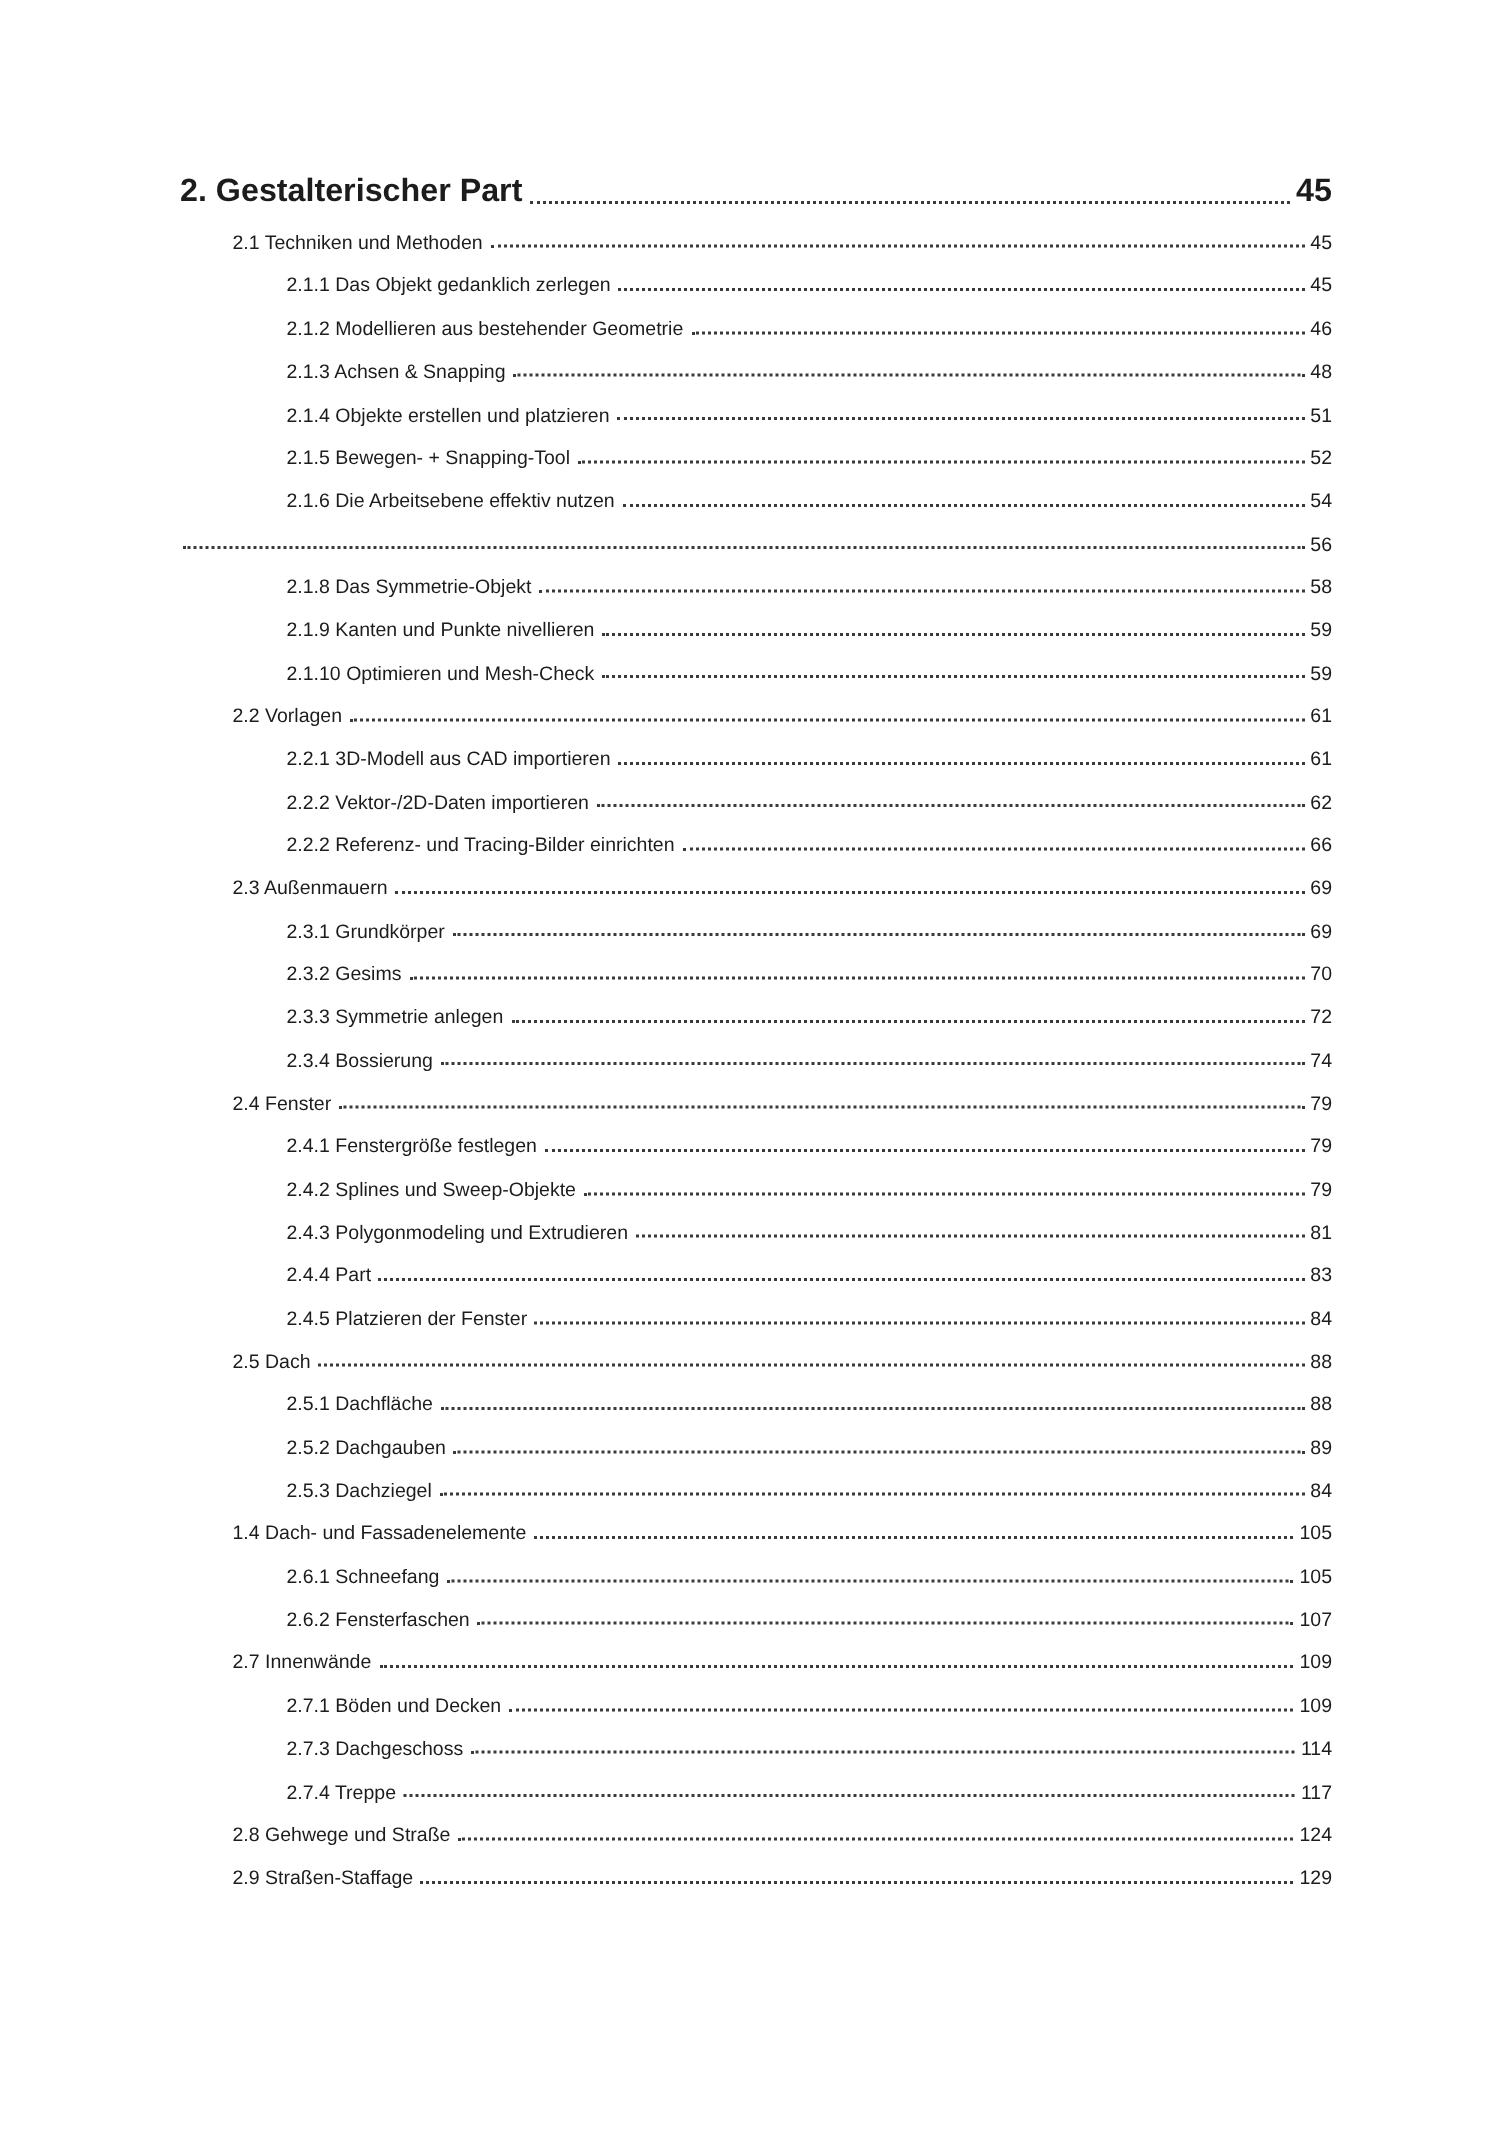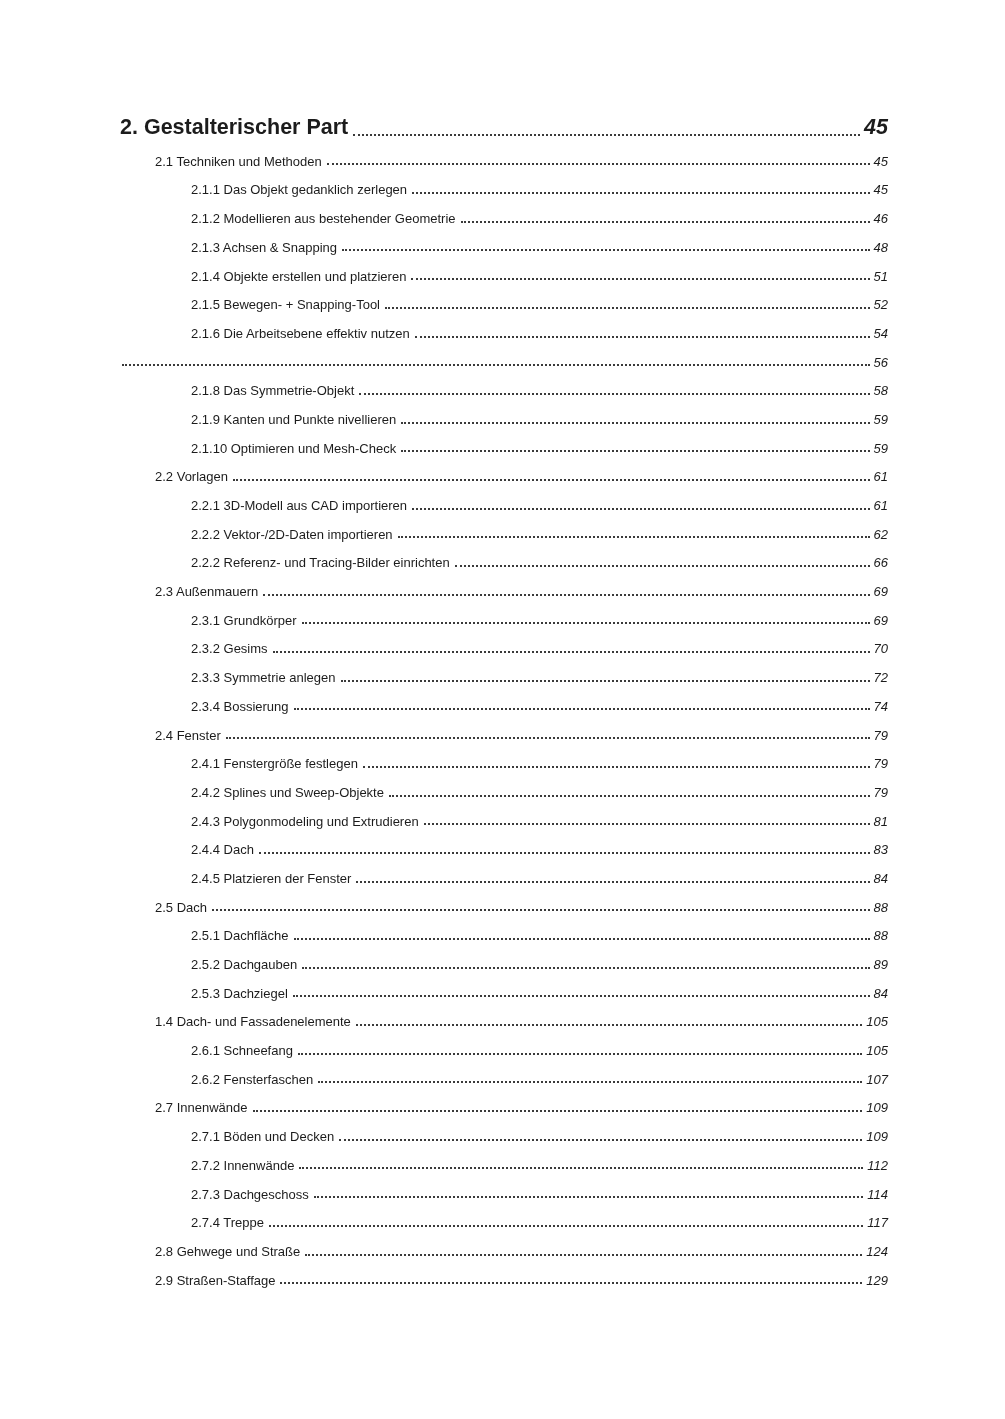--- a/index.html
+++ b/index.html
@@ -34,21 +34,20 @@
   }
   .toc-dots {
     flex: 1 1 auto;
     border-bottom: 2px dotted #3a3a3a;
     margin: 0 4px 4px 2px;
     min-width: 10px;
   }
   .toc-page-num {
     white-space: nowrap;
     text-align: right;
-    font-style: italic;
   }
   
   .level-0 {
     font-weight: bold;
     font-size: 21.5px;
   }
   .level-0 .toc-dots {
     border-bottom-width: 2.4px;
     margin-bottom: 4.5px;
   }
@@ -209,21 +208,21 @@
     <span class="toc-page-num">79</span>
   </div>
 
   <div class="toc-entry level-2">
     <span class="toc-label">2.4.3 Polygonmodeling und Extrudieren</span>
     <span class="toc-dots"></span>
     <span class="toc-page-num">81</span>
   </div>
 
   <div class="toc-entry level-2">
-    <span class="toc-label">2.4.4 Dach</span>
+    <span class="toc-label">2.4.4 Part</span>
     <span class="toc-dots"></span>
     <span class="toc-page-num">83</span>
   </div>
 
   <div class="toc-entry level-2">
     <span class="toc-label">2.4.5 Platzieren der Fenster</span>
     <span class="toc-dots"></span>
     <span class="toc-page-num">84</span>
   </div>
 
@@ -274,25 +273,20 @@
     <span class="toc-dots"></span>
     <span class="toc-page-num">109</span>
   </div>
 
   <div class="toc-entry level-2">
     <span class="toc-label">2.7.1 Böden und Decken</span>
     <span class="toc-dots"></span>
     <span class="toc-page-num">109</span>
   </div>
 
-  <div class="toc-entry level-2">
-    <span class="toc-label">2.7.2 Innenwände</span>
-    <span class="toc-dots"></span>
-    <span class="toc-page-num">112</span>
-  </div>
 
   <div class="toc-entry level-2">
     <span class="toc-label">2.7.3 Dachgeschoss</span>
     <span class="toc-dots"></span>
     <span class="toc-page-num">114</span>
   </div>
 
   <div class="toc-entry level-2">
     <span class="toc-label">2.7.4 Treppe</span>
     <span class="toc-dots"></span>

